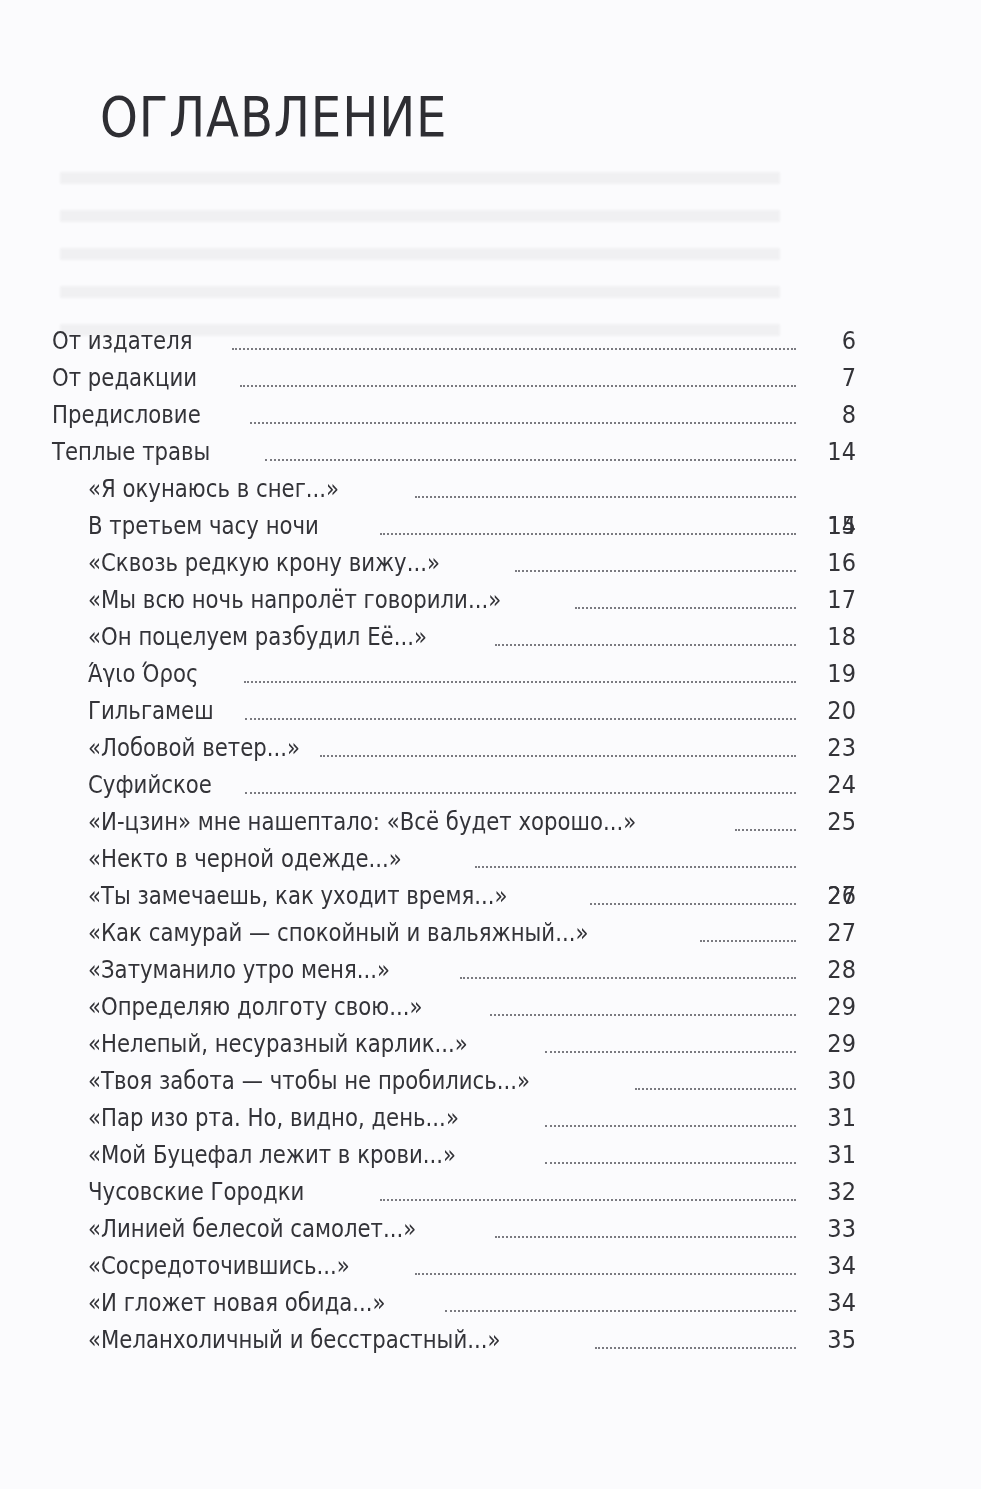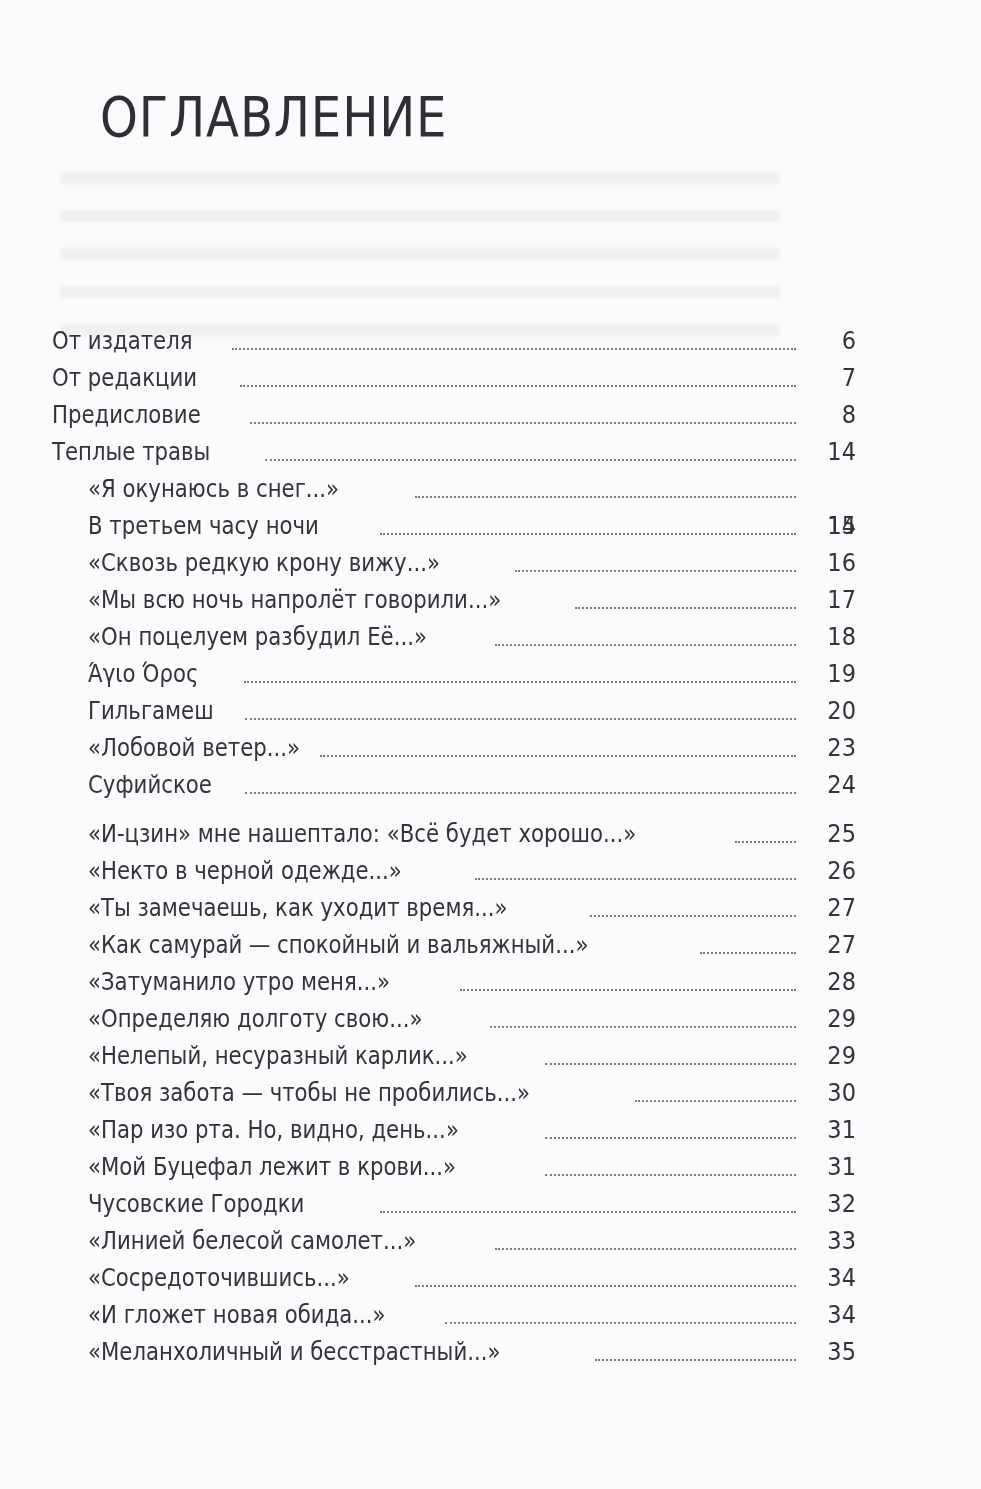--- a/index.html
+++ b/index.html
@@ -125,26 +125,26 @@
     <li class="row lvl1" style="position: relative;">
       <span class="label">«Лобовой ветер...»</span>
       <span class="leader" style="position: absolute; left: 268px; right: 60px; top: 26px; margin: 0px;"></span>
       <span class="page" style="margin-left: auto;">23</span>
     </li>
     <li class="row lvl1" style="position: relative;">
       <span class="label">Суфийское</span>
       <span class="leader" style="position: absolute; left: 193px; right: 60px; top: 26px; margin: 0px;"></span>
       <span class="page" style="margin-left: auto;">24</span>
     </li>
-    <li class="row lvl1" style="position: relative; margin-top: 12px;">
+    <li class="row lvl1" style="position: relative;">
       <span class="label">«И-цзин» мне нашептало: «Всё будет хорошо...»</span>
       <span class="leader" style="position: absolute; left: 683px; right: 60px; top: 26px; margin: 0px;"></span>
       <span class="page" style="margin-left: auto;">25</span>
     </li>
-    <li class="row lvl1" style="position: relative;">
+    <li class="row lvl1" style="position: relative; flex-direction: column;">
       <span class="label">«Некто в черной одежде...»</span>
       <span class="leader" style="position: absolute; left: 423px; right: 60px; top: 26px; margin: 0px;"></span>
       <span class="page" style="margin-left: auto;">26</span>
     </li>
     <li class="row lvl1" style="position: relative;">
       <span class="label">«Ты замечаешь, как уходит время...»</span>
       <span class="leader" style="position: absolute; left: 538px; right: 60px; top: 26px; margin: 0px;"></span>
       <span class="page" style="margin-left: auto;">27</span>
     </li>
     <li class="row lvl1" style="position: relative;">

